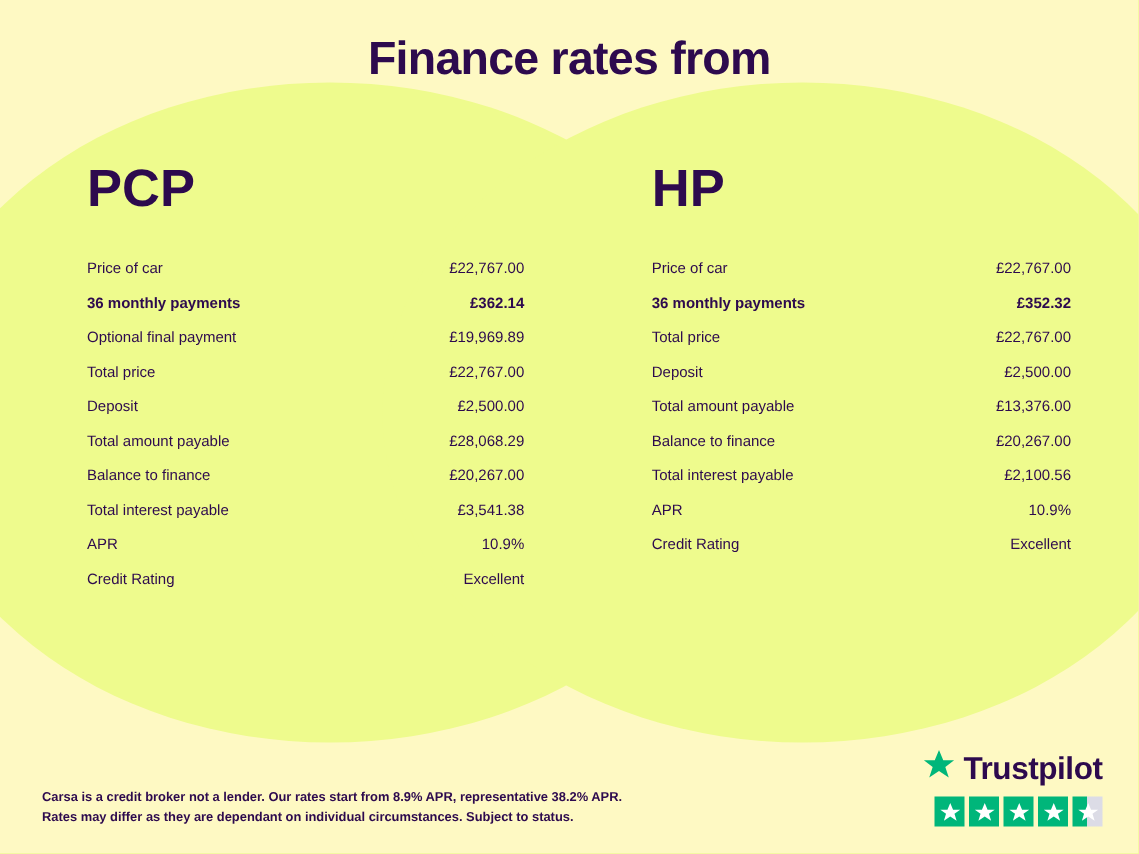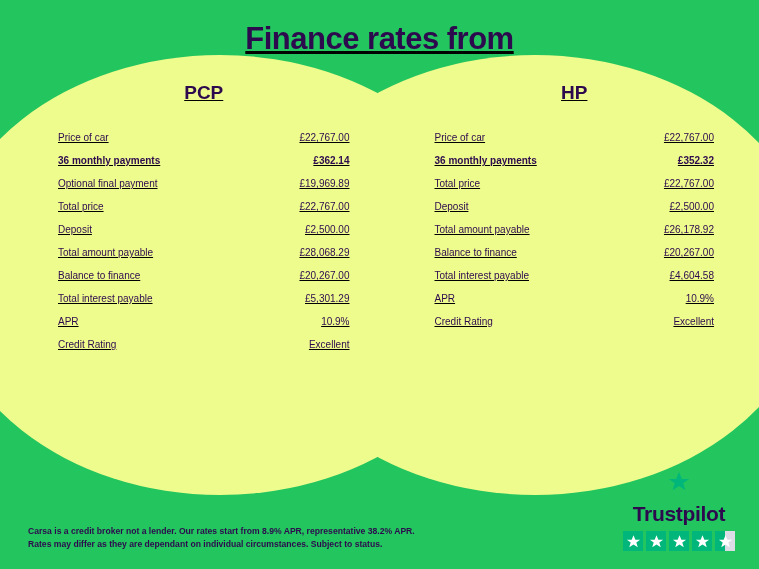--- a/index.html
+++ b/index.html
@@ -10,23 +10,22 @@
     width: 759px;
     height: 569px;
     font-family: "Liberation Sans", sans-serif;
     background: #e8f77a;
     overflow: hidden;
   }
   .canvas {
     position: relative;
     width: 759px;
     height: 569px;
-    background: #22c55e;
+    background: #fef9c3;
     overflow: hidden;
-    text-decoration: underline;
   }
   
   .blob {
     position: absolute;
     border-radius: 50%;
     background: #eefb8d;
   }
   .blob.left {
     width: 560px;
     height: 440px;
@@ -81,25 +80,26 @@
     display: flex;
     margin-top: 28px;
   }
   .col {
     width: 50%;
     box-sizing: border-box;
   }
   .col.pcp { padding: 0 30px 0 58px; }
   .col.hp  { padding: 0 45px 0 55px; }
   .col-title {
-    text-align: center;
-    color: #2d0a4e;
-    font-size: 19px;
+    text-align: left;
+    color: #2d0a4e;
+    font-size: 35px;
     font-weight: bold;
     margin-bottom: 22px;
+    margin-top: 24px;
   }
   .row {
     display: flex;
     justify-content: space-between;
     align-items: baseline;
     color: #2d0a4e;
     font-size: 10px;
     padding: 6px 0;
   }
   .row.bold .label,
@@ -130,21 +130,20 @@
     position: absolute;
     right: 24px;
     bottom: 18px;
     text-align: right;
   }
   .tp-top {
     display: flex;
     align-items: center;
     justify-content: flex-end;
     gap: 5px;
-    flex-direction: column;
   }
   .tp-name {
     color: #2d0a4e;
     font-size: 21px;
     font-weight: bold;
     letter-spacing: -0.3px;
   }
   .tp-stars {
     display: flex;
     gap: 3px;
@@ -204,21 +203,21 @@
         <div class="row">
           <span class="label">Total amount payable</span>
           <span class="value">£28,068.29</span>
         </div>
         <div class="row">
           <span class="label">Balance to finance</span>
           <span class="value">£20,267.00</span>
         </div>
         <div class="row">
           <span class="label">Total interest payable</span>
-          <span class="value">£5,301.29</span>
+          <span class="value">£3,541.38</span>
         </div>
         <div class="row">
           <span class="label">APR</span>
           <span class="value">10.9%</span>
         </div>
         <div class="row">
           <span class="label">Credit Rating</span>
           <span class="value">Excellent</span>
         </div>
       </div>
@@ -237,29 +236,29 @@
         <div class="row">
           <span class="label">Total price</span>
           <span class="value">£22,767.00</span>
         </div>
         <div class="row">
           <span class="label">Deposit</span>
           <span class="value">£2,500.00</span>
         </div>
         <div class="row">
           <span class="label">Total amount payable</span>
-          <span class="value">£26,178.92</span>
+          <span class="value">£13,376.00</span>
         </div>
         <div class="row">
           <span class="label">Balance to finance</span>
           <span class="value">£20,267.00</span>
         </div>
         <div class="row">
           <span class="label">Total interest payable</span>
-          <span class="value">£4,604.58</span>
+          <span class="value">£2,100.56</span>
         </div>
         <div class="row">
           <span class="label">APR</span>
           <span class="value">10.9%</span>
         </div>
         <div class="row">
           <span class="label">Credit Rating</span>
           <span class="value">Excellent</span>
         </div>
       </div>

